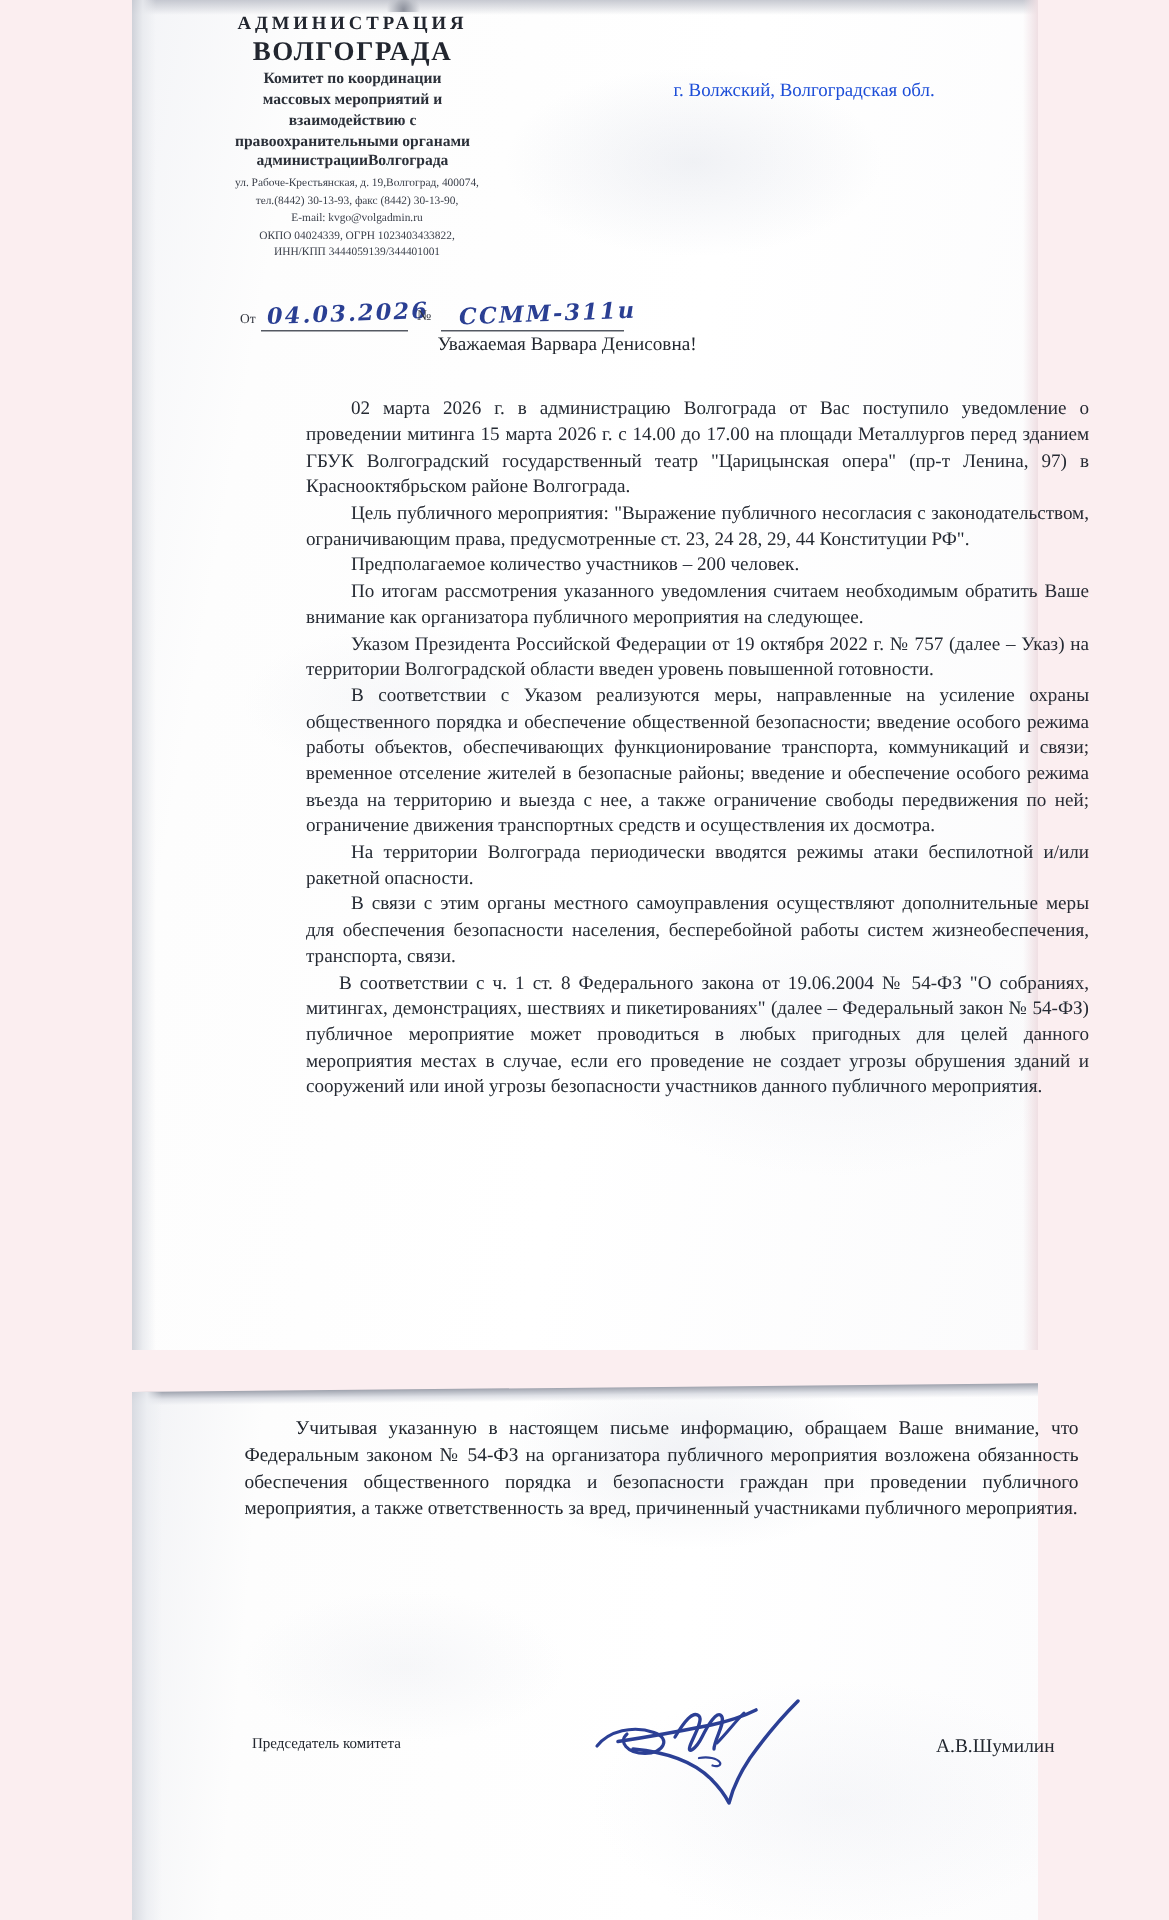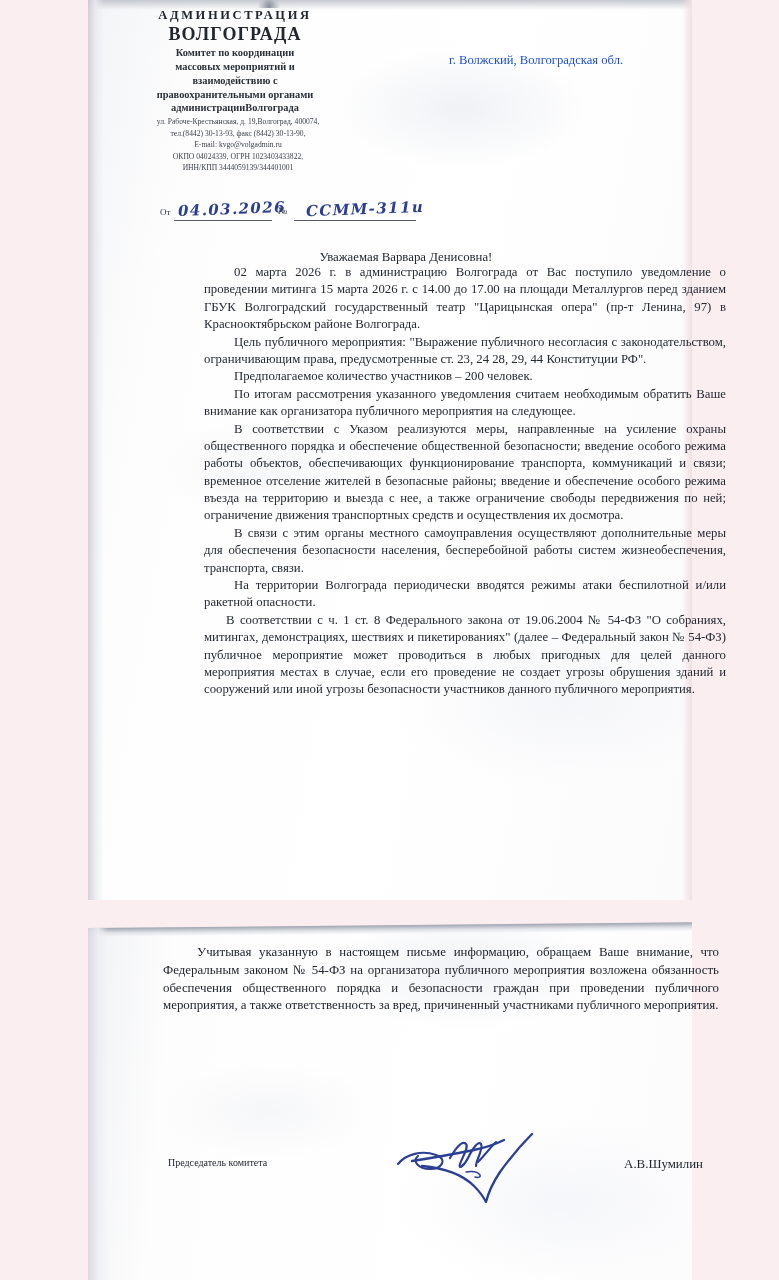--- a/index.html
+++ b/index.html
@@ -175,27 +175,26 @@
     left: 449px;
     top: 53px;
     font-size: 12.6px;
     color: #1d4ed8;
     white-space: nowrap;
   }
 
   
   .salutation {
     position: absolute;
-    left: 104px;
+    left: 76px;
     top: 222px;
     width: 604px;
     text-align: center;
     font-size: 12.8px;
     color: #232830;
-    margin-top: 28px;
   }
   .body {
     position: absolute;
     left: 204px;
     top: 264px;
     width: 522px;
     font-size: 12.75px;
     line-height: 1.365;
     text-align: justify;
     text-justify: inter-word;
@@ -304,23 +303,24 @@
 
 <div class="addressee">г. Волжский, Волгоградская обл.</div>
 
 <div class="salutation">Уважаемая Варвара Денисовна!</div>
 
 <div class="body">
   <p>02 марта 2026 г. в администрацию Волгограда от Вас поступило уведомление о проведении митинга 15 марта 2026 г. с 14.00 до 17.00 на площади Металлургов перед зданием ГБУК Волгоградский государственный театр "Царицынская опера" (пр-т Ленина, 97) в Краснооктябрьском районе Волгограда.</p>
   <p>Цель публичного мероприятия: "Выражение публичного несогласия с законодательством, ограничивающим права, предусмотренные ст. 23, 24 28, 29, 44 Конституции РФ".</p>
   <p>Предполагаемое количество участников – 200 человек.</p>
   <p>По итогам рассмотрения указанного уведомления считаем необходимым обратить Ваше внимание как организатора публичного мероприятия на следующее.</p>
+  <p>Указом Президента Российской Федерации от 19 октября 2022 г. № 757 (далее – Указ) на территории Волгоградской области введен уровень повышенной готовности.</p>
   <p>В соответствии с Указом реализуются меры, направленные на усиление охраны общественного порядка и обеспечение общественной безопасности; введение особого режима работы объектов, обеспечивающих функционирование транспорта, коммуникаций и связи; временное отселение жителей в безопасные районы; введение и обеспечение особого режима въезда на территорию и выезда с нее, а также ограничение свободы передвижения по ней; ограничение движения транспортных средств и осуществления их досмотра.</p>
+  <p>На территории Волгограда периодически вводятся режимы атаки беспилотной и/или ракетной опасности.</p>
   <p>В связи с этим органы местного самоуправления осуществляют дополнительные меры для обеспечения безопасности населения, бесперебойной работы систем жизнеобеспечения, транспорта, связи.</p>
-  <p>На территории Волгограда периодически вводятся режимы атаки беспилотной и/или ракетной опасности.</p>
   <p class="noindent"> В соответствии с ч. 1 ст. 8 Федерального закона от 19.06.2004 № 54-ФЗ "О собраниях, митингах, демонстрациях, шествиях и пикетированиях" (далее – Федеральный закон № 54-ФЗ) публичное мероприятие может проводиться в любых пригодных для целей данного мероприятия местах в случае, если его проведение не создает угрозы обрушения зданий и сооружений или иной угрозы безопасности участников данного публичного мероприятия.</p>
 </div>
 
 <div class="sheet" id="page-two">
   <div class="paper-noise"></div>
   <div class="top-shadow"></div>
   <div class="left-shadow"></div>
 </div>
 
 <div class="body2">

